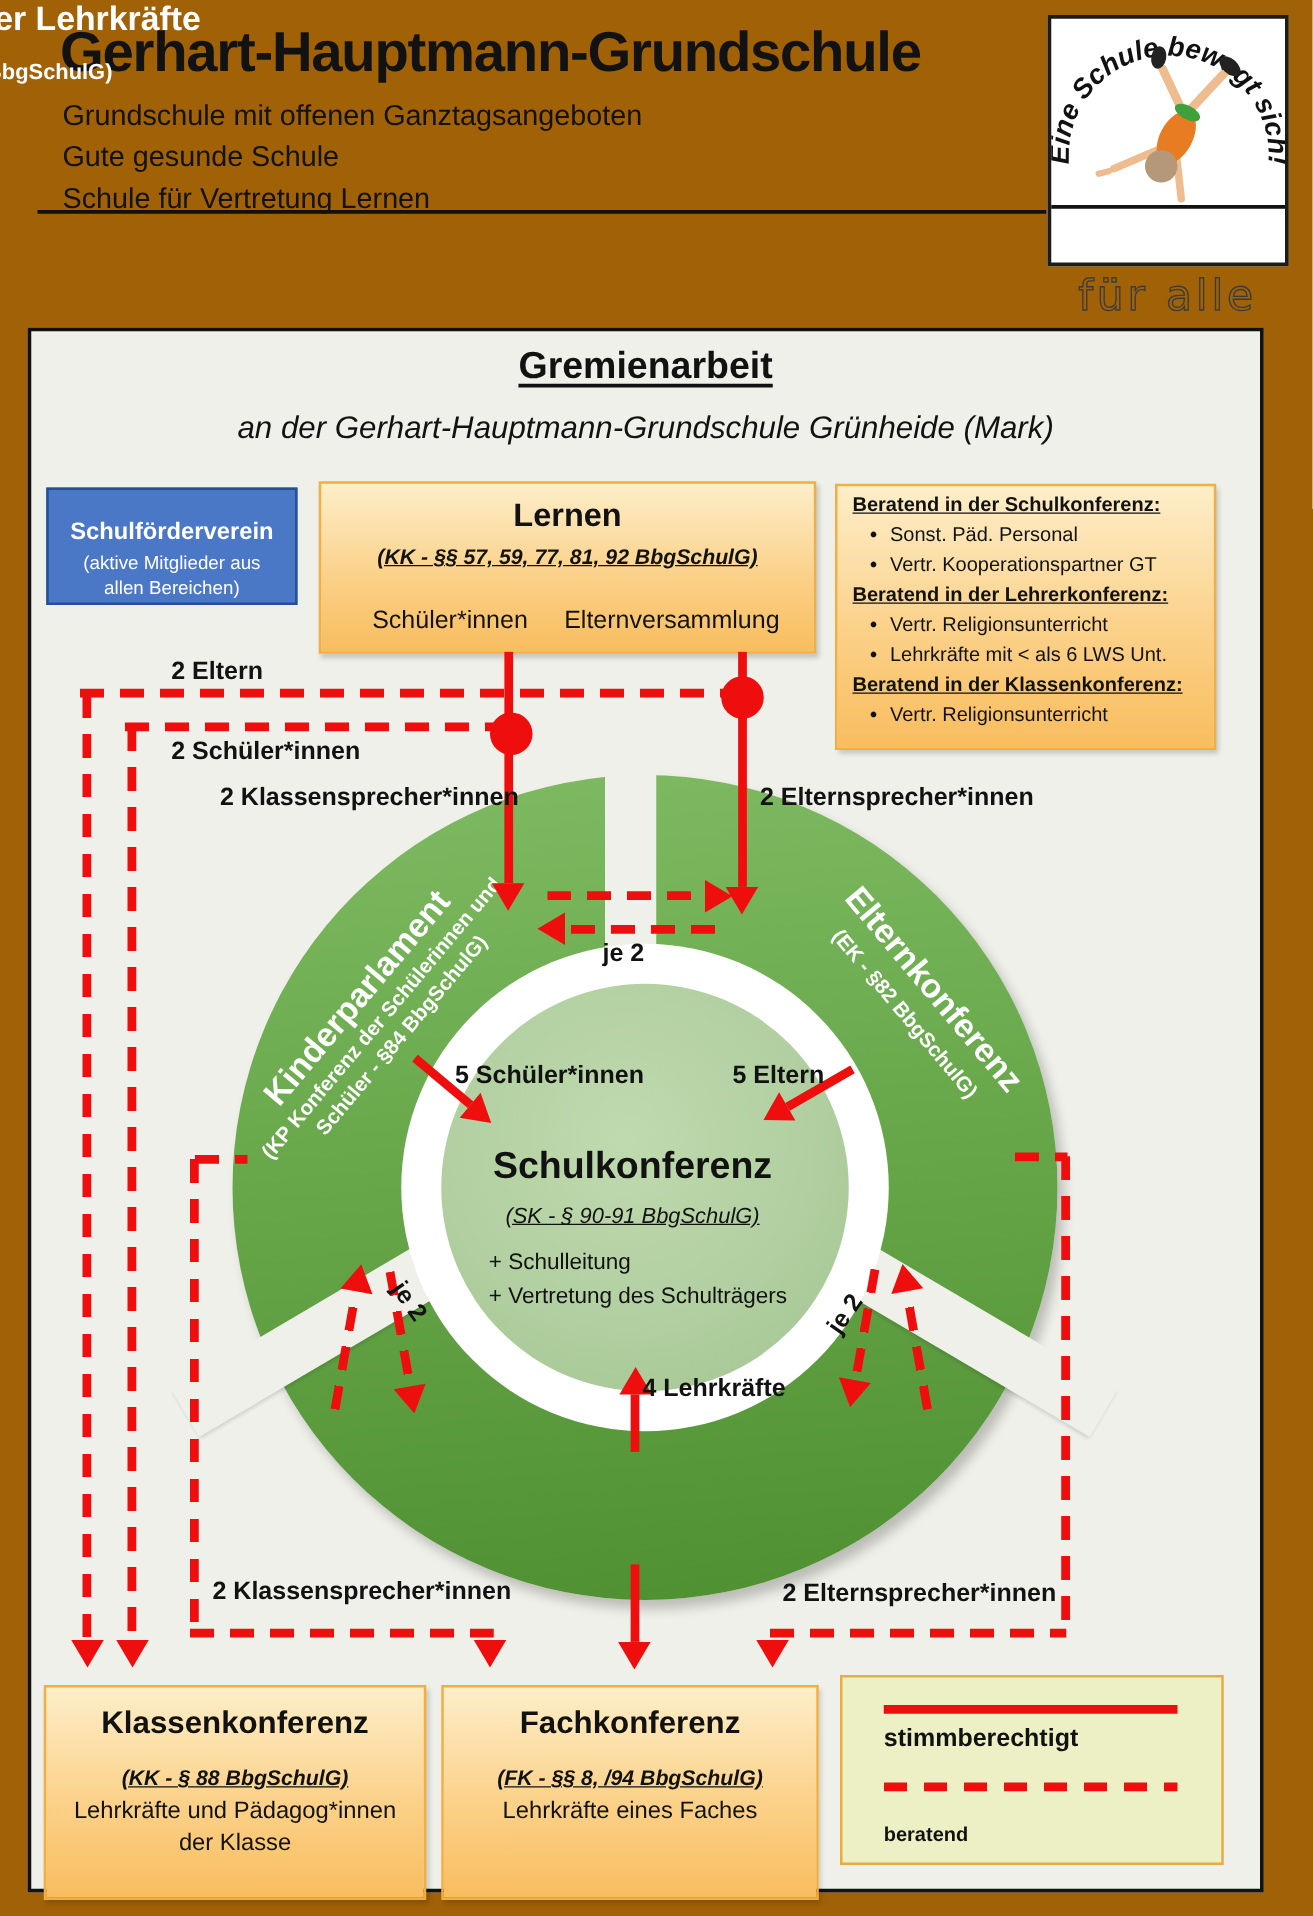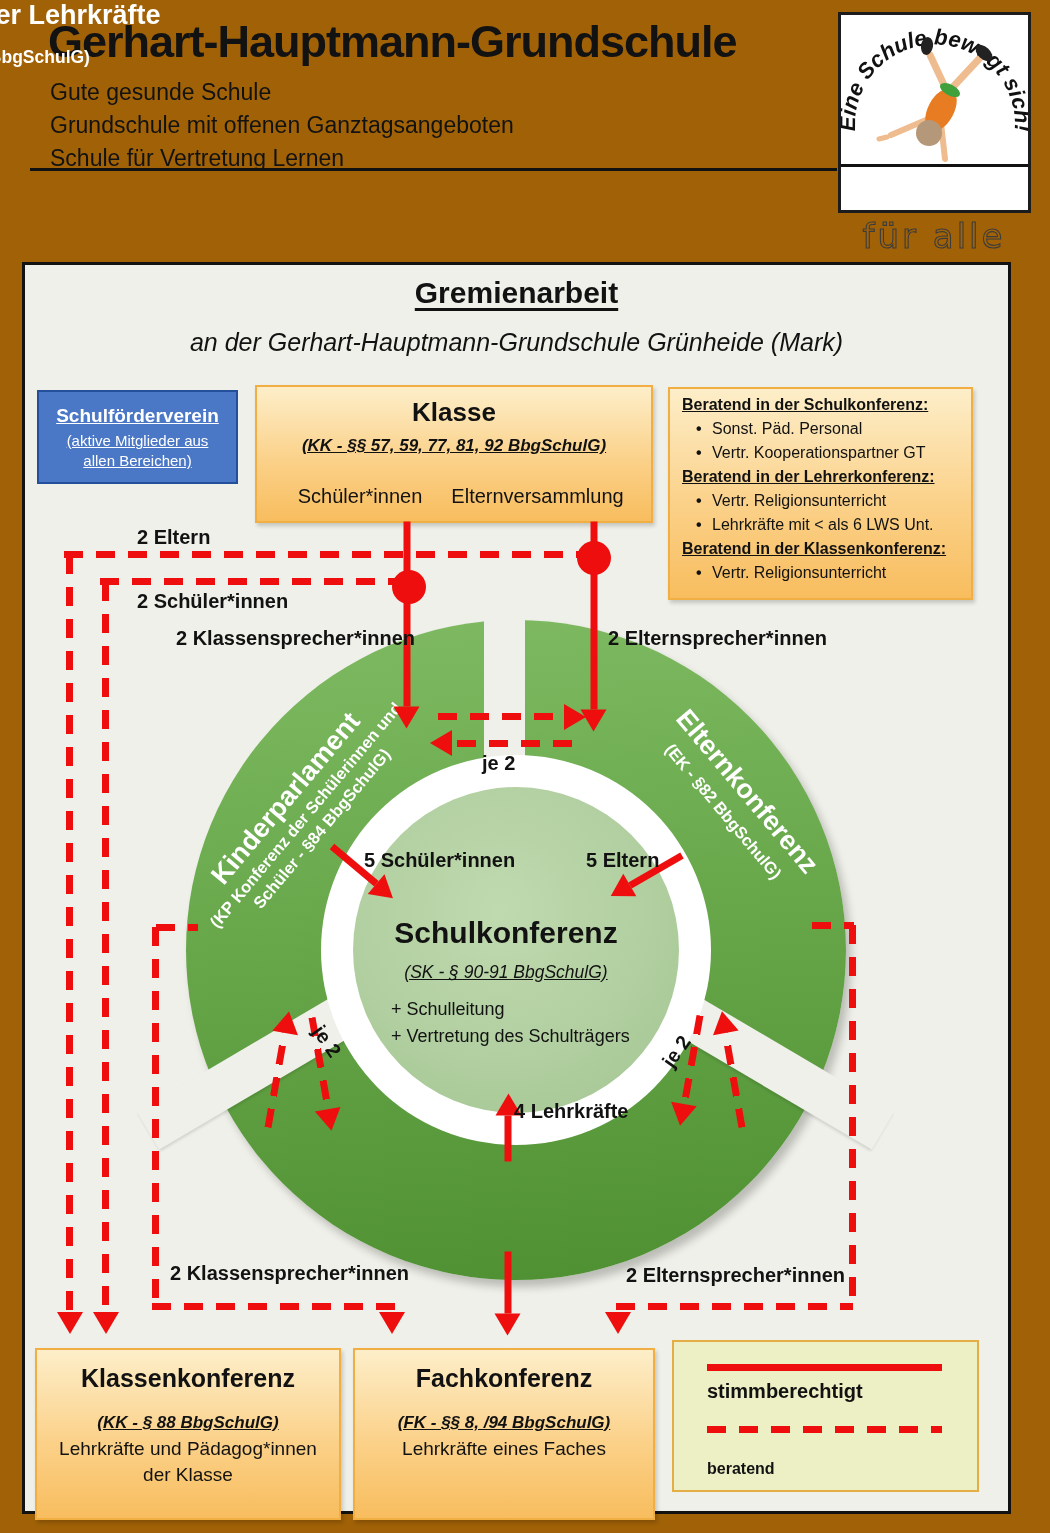--- a/index.html
+++ b/index.html
@@ -14,21 +14,21 @@
   .logo{position:absolute;left:838px;top:12px;width:193px;height:201px;background:#fff;border:3px solid #1c1c1c;}
   .logo-divider{position:absolute;left:0;top:149px;width:100%;height:3px;background:#111;}
   .logo-bottom{position:absolute;left:0;top:153px;width:100%;height:44px;margin-top:46px;}
 
   
   .panel{position:absolute;left:22px;top:262px;width:989px;height:1252px;background:var(--panelbg);border:3px solid #121212;}
   .g-title{position:absolute;left:22px;top:276px;width:989px;text-align:center;font-size:30px;font-weight:bold;text-decoration:underline;text-decoration-thickness:3px;text-underline-offset:5px;}
   .g-sub{position:absolute;left:22px;top:328px;width:989px;text-align:center;font-size:25px;font-style:italic;}
 
   
-  .bluebox{position:absolute;left:37px;top:390px;width:201px;height:94px;background:#4a77c6;border:2px solid #24509b;color:#fff;text-align:center;padding-top:13px;text-decoration:underline;}
+  .bluebox{position:absolute;left:37px;top:390px;width:201px;height:94px;background:#4a77c6;border:2px solid #24509b;color:#fff;text-align:center;padding-top:23px;}
   .bluebox .t{font-size:19px;font-weight:bold;}
   .bluebox .n{font-size:15px;line-height:20px;margin-top:4px;padding:0 14px;}
   .obox{background:linear-gradient(180deg,#fdeec9 0%,#fbd189 55%,#f8bd5e 100%);border:2px solid var(--orangeb);box-shadow:2px 3px 4px rgba(0,0,0,.18);}
   .klassen{position:absolute;left:255px;top:385px;width:398px;height:138px;text-align:center;}
   .klassen .t{font-size:26px;font-weight:bold;margin-top:10px;}
   .klassen .law{font-size:17px;font-weight:bold;font-style:italic;text-decoration:underline;margin-top:8px;}
   .klassen .col-l{position:absolute;left:28px;top:98px;width:150px;text-align:center;font-size:20px;}
   .klassen .col-r{position:absolute;left:188px;top:98px;width:185px;text-align:center;font-size:20px;}
   .beratend{position:absolute;left:668px;top:387px;width:305px;height:213px;padding:4px 12px;font-size:16px;}
   .b-head{font-weight:bold;text-decoration:underline;line-height:24px;}
@@ -86,22 +86,22 @@
   .legend .dline{left:33px;top:84px;width:235px;}
   .legend .l2{position:absolute;left:33px;top:118px;font-size:16px;font-weight:bold;}
 </style>
 </head>
 <body>
 
 <div class="page">
 
   <div class="h-title">Gerhart-Hauptmann-Grundschule</div>
   <div class="h-sub">
+    <div>Grundschule mit offenen Ganztagsangeboten</div>
     <div>Gute gesunde Schule</div>
-    <div>Grundschule mit offenen Ganztagsangeboten</div>
     <div>Schule für Vertretung Lernen</div>
   </div>
   <div class="h-rule"></div>
 
   <div class="logo">
     <svg width="187" height="149" viewBox="0 0 187 149">
       <path id="arcp" d="M 20 140 A 80 80 0 1 1 168 140" fill="none"></path>
       <text font-size="22" font-weight="bold" font-style="italic" fill="#111" font-family="Liberation Sans, sans-serif">
         <textPath href="#arcp" startOffset="50%" text-anchor="middle">Eine Schule bewegt sich!</textPath>
       </text>
@@ -129,21 +129,21 @@
   <div class="panel"></div>
   <div class="g-title">Gremienarbeit</div>
   <div class="g-sub">an der Gerhart-Hauptmann-Grundschule Grünheide (Mark)</div>
 
   <div class="bluebox">
     <div class="t">Schulförderverein</div>
     <div class="n">(aktive Mitglieder aus allen Bereichen)</div>
   </div>
 
   <div class="klassen obox">
-    <div class="t">Klasse</div>
+    <div class="t">Lernen</div>
     <div class="law">(KK - §§ 57, 59, 77, 81, 92 BbgSchulG)</div>
     <div class="col-l">Schüler*innen</div>
     <div class="col-r">Elternversammlung</div>
   </div>
 
   <div class="beratend obox">
     <div class="b-head">Beratend in der Schulkonferenz:</div>
     <div class="b-item">Sonst. Päd. Personal</div>
     <div class="b-item">Vertr. Kooperationspartner GT</div>
     <div class="b-head">Beratend in der Lehrerkonferenz:</div>

